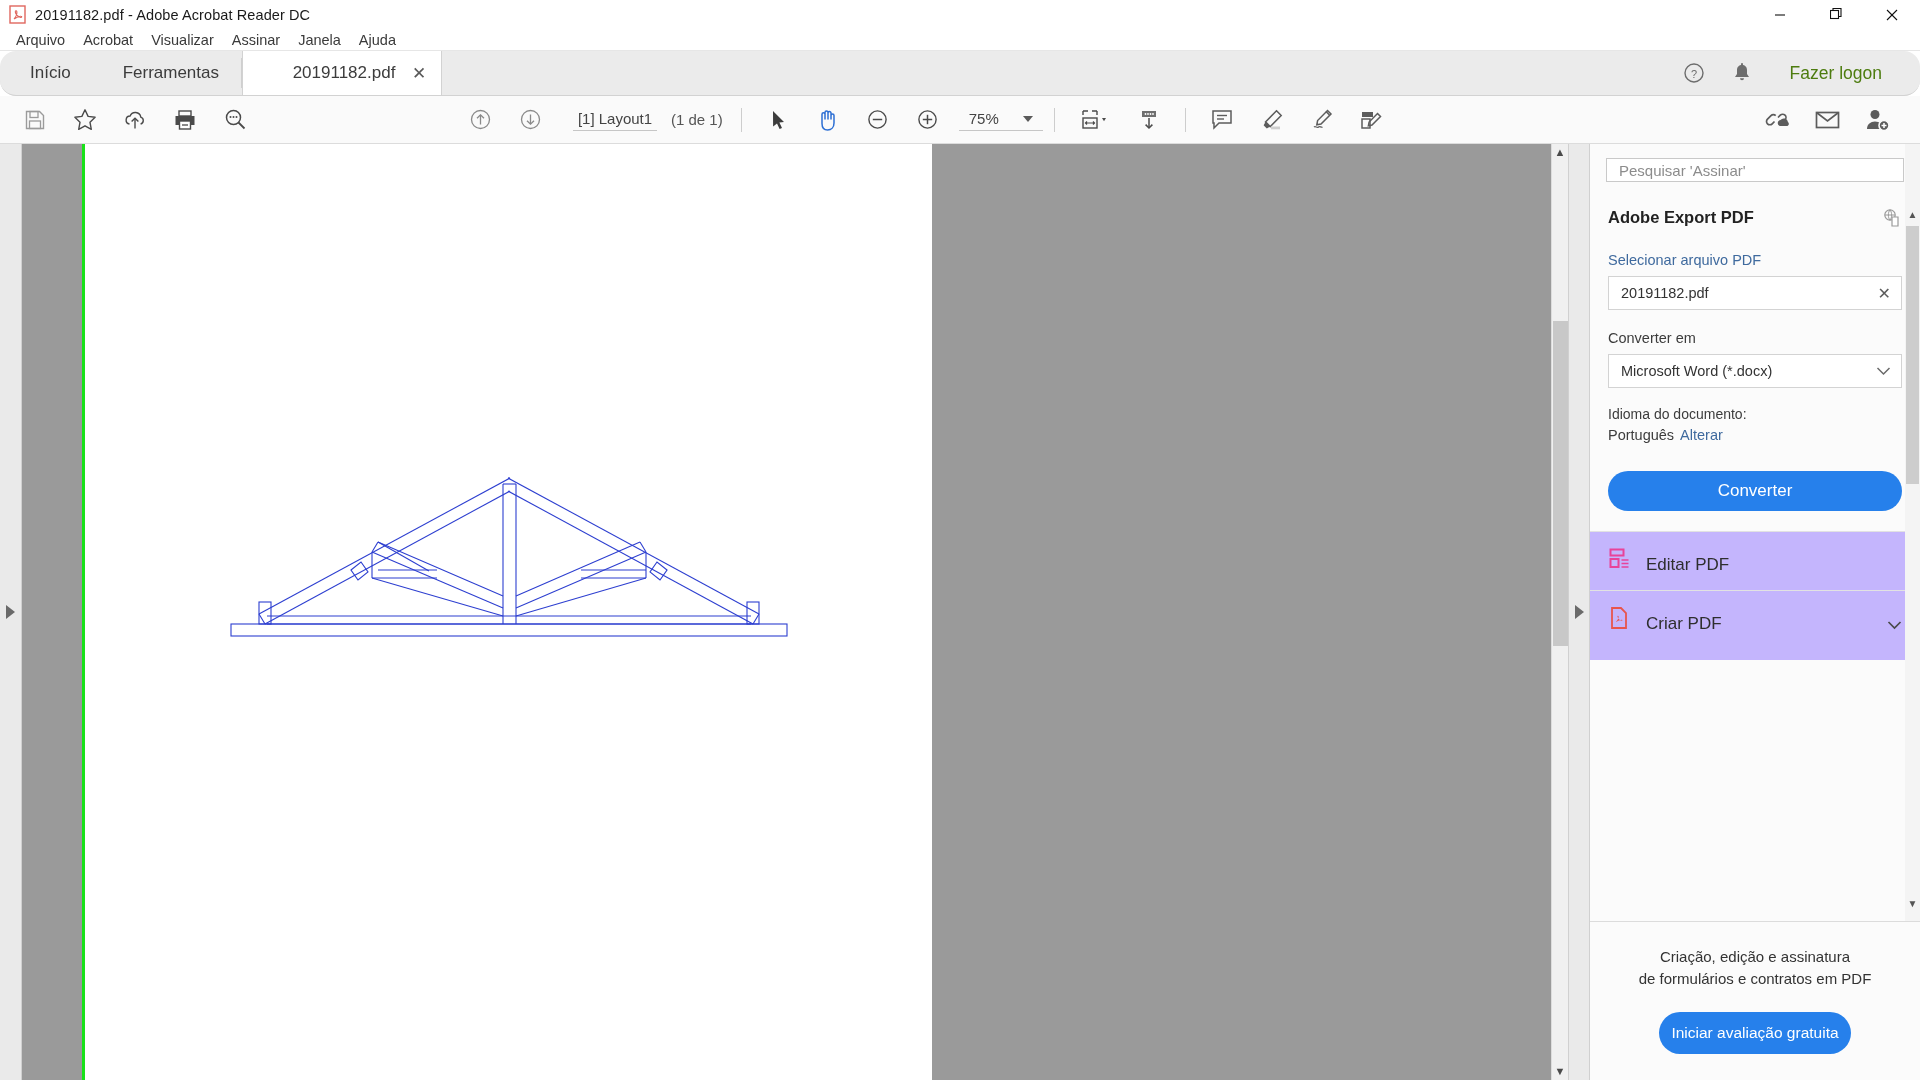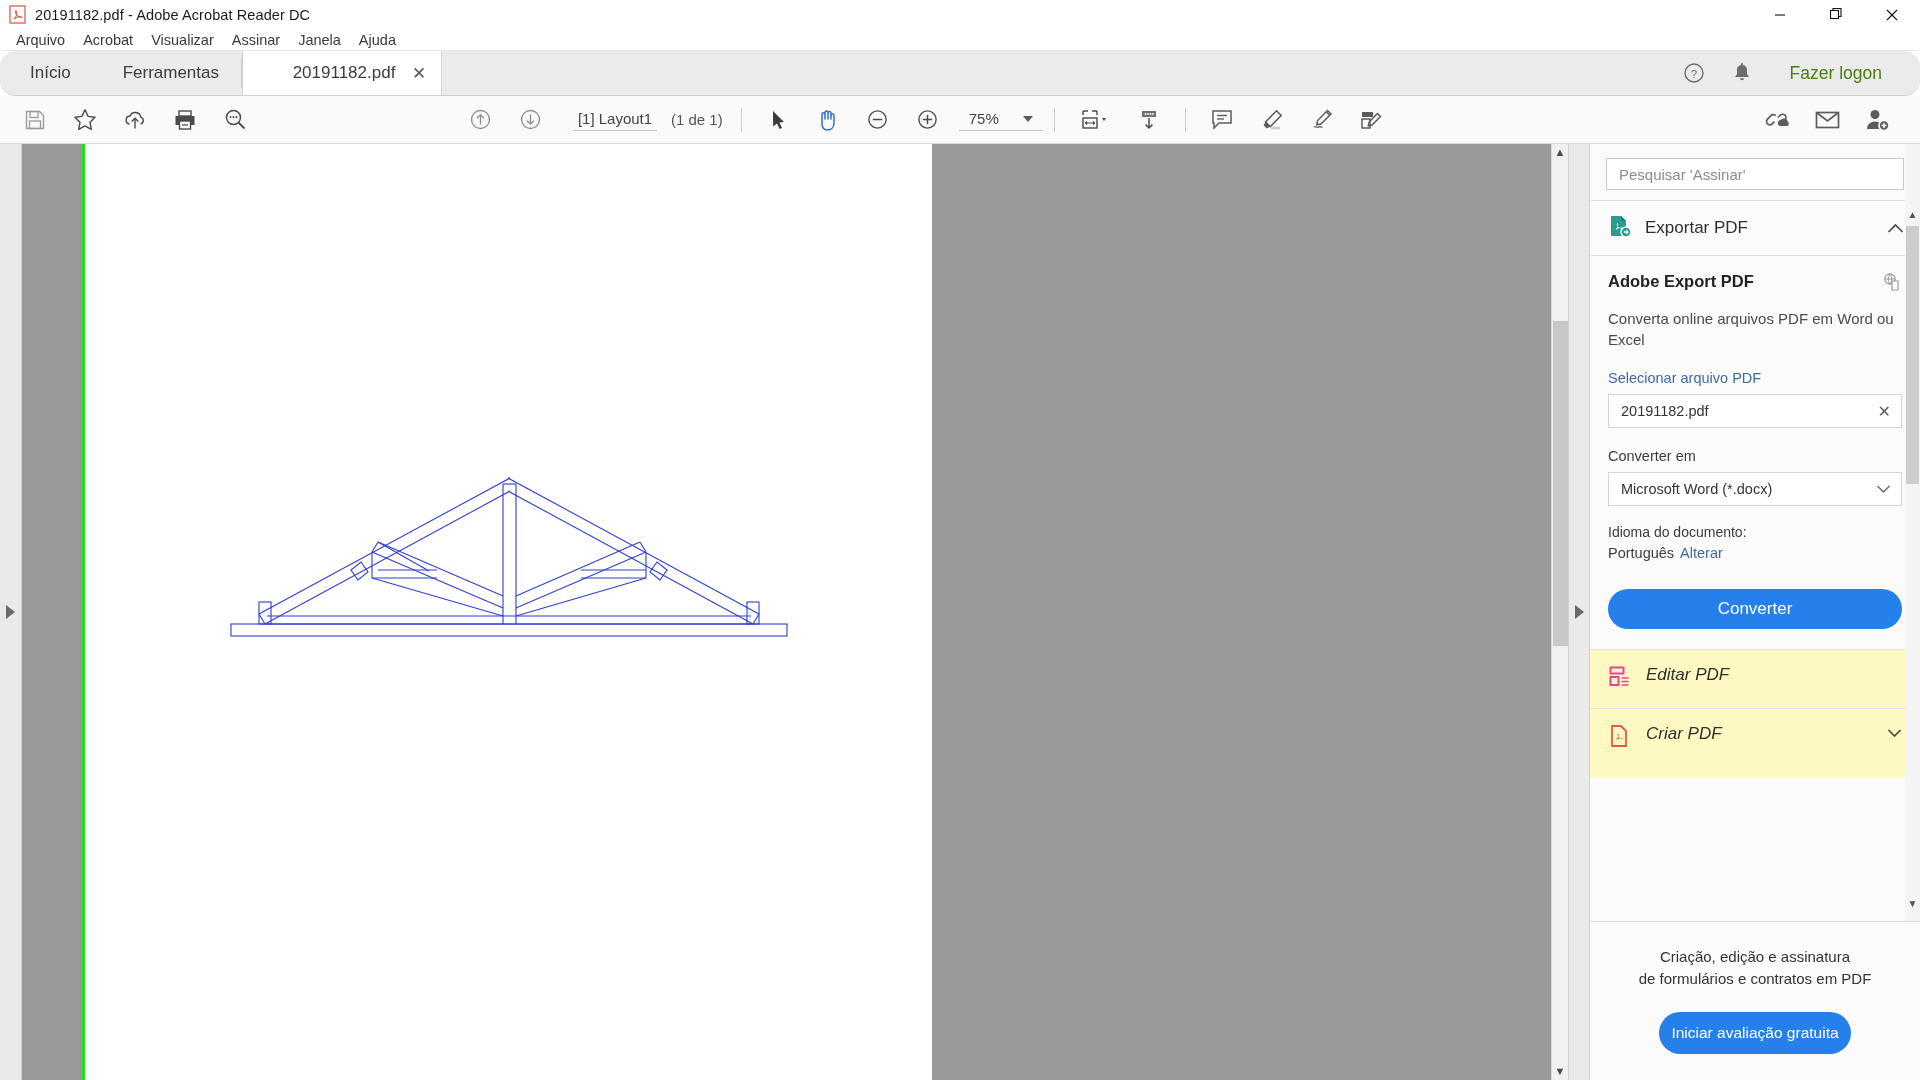--- a/index.html
+++ b/index.html
@@ -142,21 +142,21 @@
   }
 
   
   .right-panel {
     width:330px; background:#fbfbfb; display:flex; flex-direction:column;
     position:relative; flex-shrink:0;
   }
   .panel-scroll { flex:1; overflow:hidden; position:relative; }
   .search-wrap { padding:14px 16px 10px 16px; background:#fbfbfb; }
   .search-box {
-    height:32px; border:1px solid #c9c9c9; background:#fff; display:flex; align-items:center;
+    height:24px; border:1px solid #c9c9c9; background:#fff; display:flex; align-items:center;
     padding:0 12px; font-size:15px; color:#8c8c8c;
   }
 
   .section-head {
     display:flex; align-items:center; gap:13px; padding:13px 16px 13px 18px;
     border-top:1px solid #e2e2e2; border-bottom:1px solid #e2e2e2; background:#fbfbfb;
   }
   .section-title { font-size:17px; color:#2e2e2e; flex:1; }
   .chev-up, .chev-dn { color:#4a4a4a; font-size:15px; }
 
@@ -175,22 +175,22 @@
   .lang-label { font-size:14px; color:#3c3c3c; margin-top:18px; }
   .lang-row { margin-top:5px; font-size:14.5px; color:#3c3c3c; }
   .lang-link { color:#3f6a9e; margin-left:6px; }
   .convert-btn {
     margin-top:28px; height:40px; background:#2680eb; border-radius:20px;
     display:flex; align-items:center; justify-content:center;
     color:#fff; font-size:17px;
   }
 
   .tool-row {
-    display:flex; align-items:flex-start; gap:14px; padding:15px 18px;
-    border-top:1px solid #e2e2e2; background:#fef9c3;font-style:italic;
+    display:flex; align-items:flex-end; gap:14px; padding:15px 18px;
+    border-top:1px solid #e2e2e2; background:#c4b5fd;
   }
   .tool-row-label { font-size:17px; color:#2e2e2e; flex:1; }
 
   .promo {
     border-top:1px solid #dcdcdc; background:#fbfbfb; padding:24px 18px 26px 18px;
     text-align:center; flex-shrink:0;
   }
   .promo-text { font-size:15px; color:#333; line-height:22px; }
   .promo-btn {
     margin:22px auto 0 auto; width:192px; height:42px; background:#2680eb;
@@ -538,50 +538,32 @@
 
   <div class="right-panel">
     <div class="panel-scroll">
 
       <div class="search-wrap">
         <div class="search-box">
           <span>Pesquisar 'Assinar'</span>
         </div>
       </div>
 
-      <div class="section-head">
-        <span>
-          <svg width="24" height="24" viewBox="0 0 24 24">
-            <path d="M3 2h10l5 5v15H3z" fill="#2a9d8f"></path>
-            <path d="M13 2l5 5h-5z" fill="#1f7a70"></path>
-            <path d="M7.5 16c2-2.5 3-5 2.6-6.2-.3-.9-1.4-.8-1.3.3.2 1.8 2.6 4.4 4.6 4.6 1 .1 1.2-1 .2-1.1-1.5-.2-3.6.8-5.8 2.3" fill="#fff"></path>
-            <circle cx="18" cy="18" r="5" fill="#2a9d8f" stroke="#fbfbfb" stroke-width="1.4"></circle>
-            <path d="M15.8 18h4M18.2 16.2l1.8 1.8-1.8 1.8" stroke="#fff" stroke-width="1.3" fill="none"></path>
-          </svg>
-        </span>
-        <span class="section-title">Exportar PDF</span>
-        <span class="chev-up">
-          <svg width="17" height="11" viewBox="0 0 17 11">
-              <path d="M1.5 9L8.5 2l7 7" fill="none" stroke="#4a4a4a" stroke-width="1.7"></path>
-            </svg>
-        </span>
-      </div>
 
       <div class="export-body">
         <div class="export-title-row">
           <span class="export-h">Adobe Export PDF</span>
           <span>
             <svg width="20" height="20" viewBox="0 0 20 20">
               <circle cx="8" cy="7" r="5.2" fill="none" stroke="#9a9a9a" stroke-width="1.2"></circle>
               <path d="M2.9 7h10.2M8 1.8c2.2 2.6 2.2 7.8 0 10.4M8 1.8c-2.2 2.6-2.2 7.8 0 10.4" fill="none" stroke="#9a9a9a" stroke-width="1"></path>
               <path d="M10 9h6v9h-6z" fill="#fff" stroke="#9a9a9a" stroke-width="1.2"></path>
             </svg>
           </span>
         </div>
-        <div class="export-desc">Converta online arquivos PDF em Word ou Excel</div>
 
         <div class="field-label">Selecionar arquivo PDF</div>
         <div class="text-field">
           <span class="val">20191182.pdf</span>
           <span class="x-btn">✕</span>
         </div>
 
         <div class="field-label dark">Converter em</div>
         <div class="text-field">
           <span class="val">Microsoft Word (*.docx)</span>

